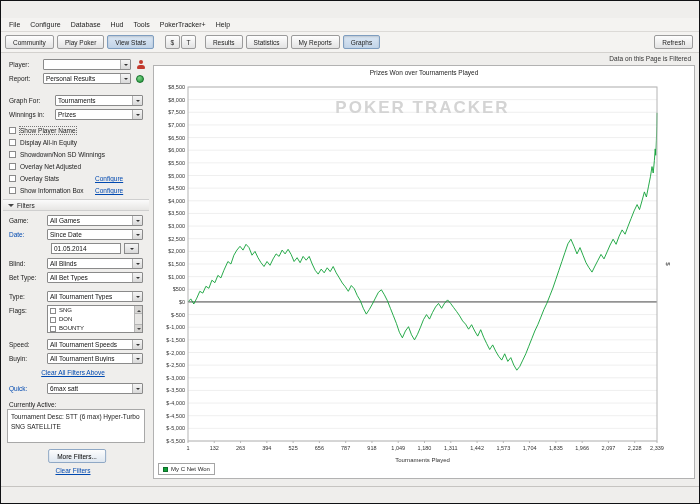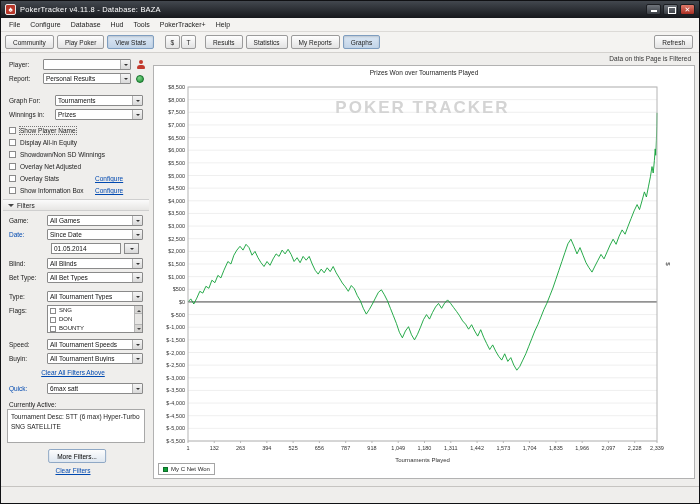--- a/index.html
+++ b/index.html
@@ -81,29 +81,20 @@
   .legend-swatch{width:5px;height:5px;border:1px solid #0c6e29;}
 
   
   .statusbar{position:absolute;left:0;right:0;bottom:0;height:17px;background:#efeeec;border-top:1px solid #c6c4c1;}
 </style>
 </head>
 <body>
 
 <div class="window">
 
-  <div class="titlebar">
-    <span class="app-icon"></span>
-    <span class="title-text">PokerTracker v4.11.8 - Database: BAZA</span>
-    <div class="win-buttons">
-      <span class="win-btn min"></span>
-      <span class="win-btn max"></span>
-      <span class="win-btn close"></span>
-    </div>
-  </div>
 
   <div class="menubar" id="menubar">
       <span class="menu-item">File</span>
       <span class="menu-item">Configure</span>
       <span class="menu-item">Database</span>
       <span class="menu-item">Hud</span>
       <span class="menu-item">Tools</span>
       <span class="menu-item">PokerTracker+</span>
       <span class="menu-item">Help</span>
     </div>

